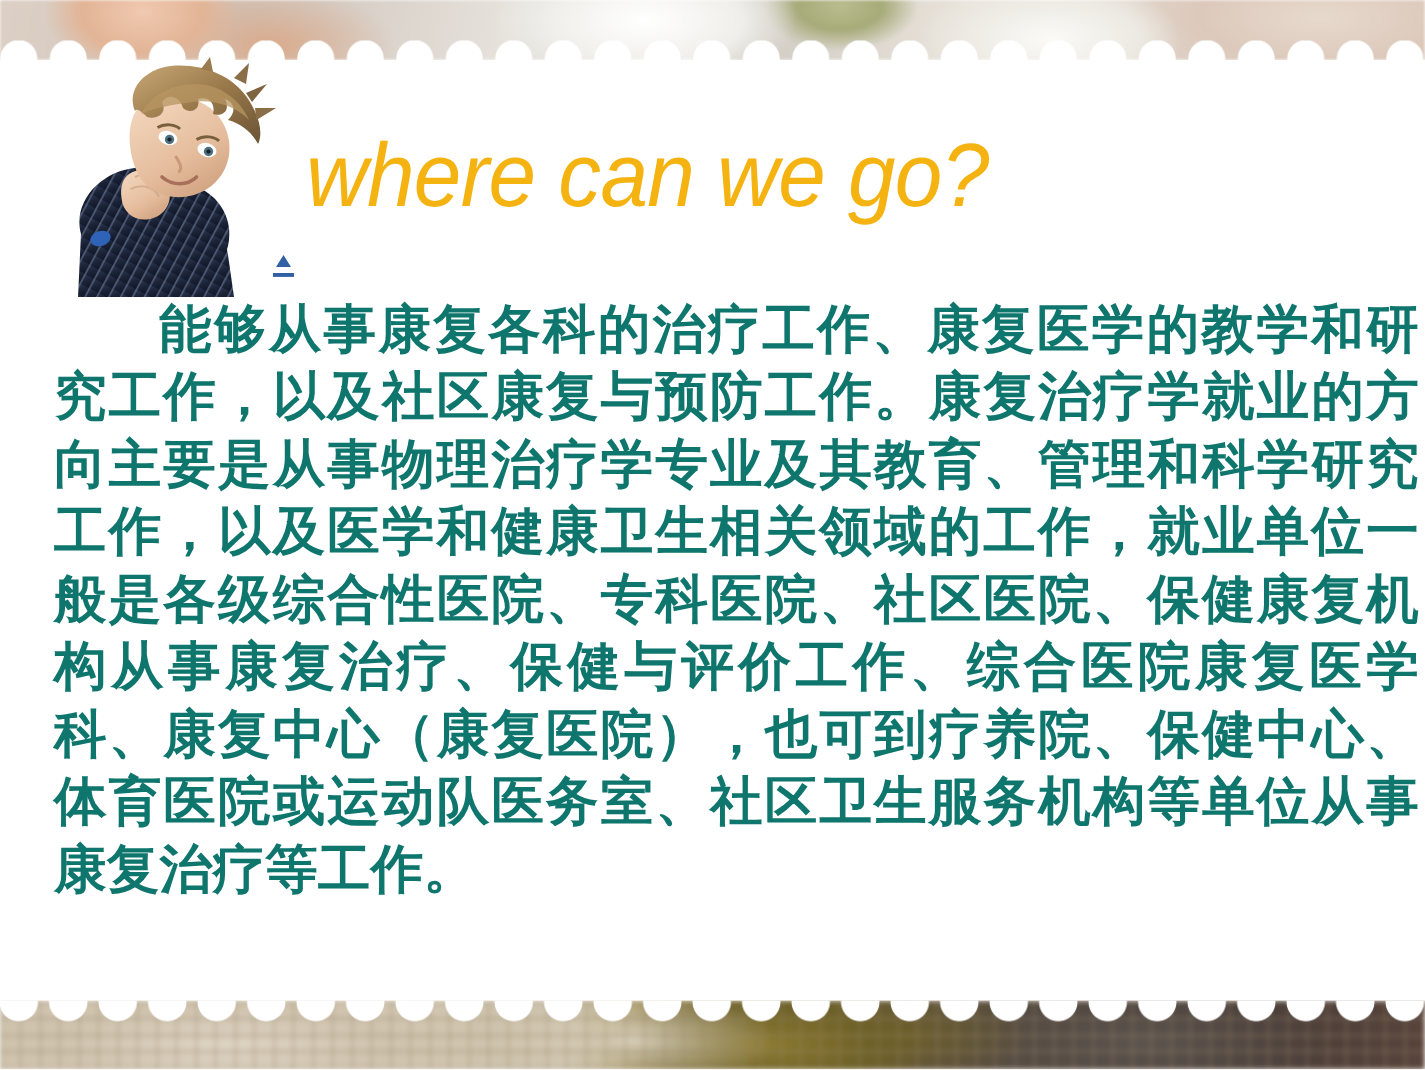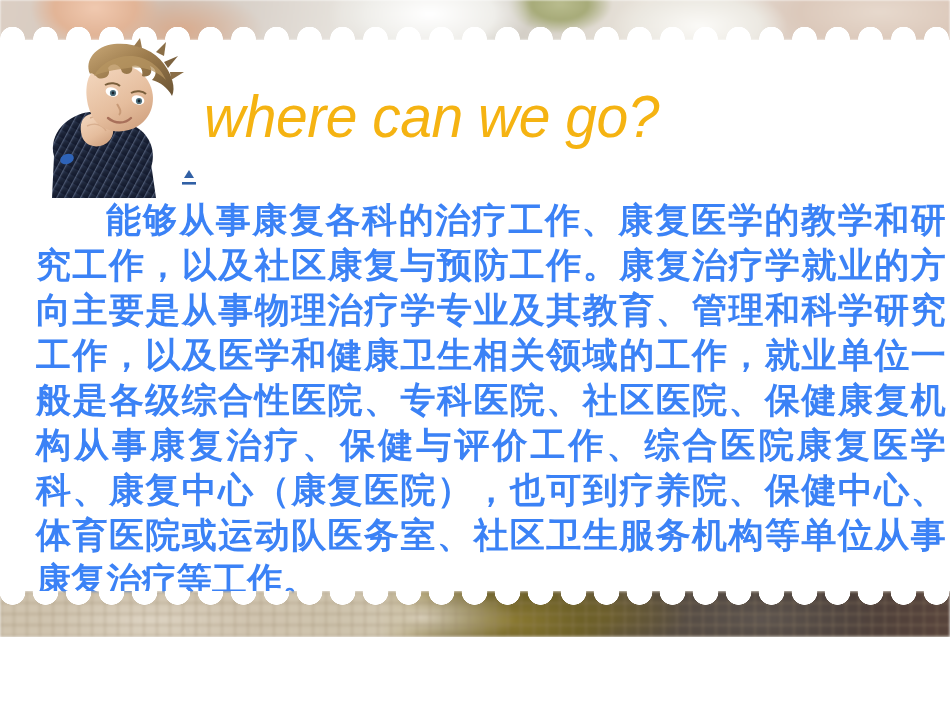--- a/index.html
+++ b/index.html
@@ -3,21 +3,21 @@
 <meta charset="utf-8">
 <style>
   html, body {
     margin: 0;
     padding: 0;
     background: #ffffff;
   }
   #slide {
     position: relative;
     width: 950px;
-    height: 637px;
+    height: 713px;
     background: #ffffff;
     overflow: hidden;
     font-family: "Liberation Sans", "DejaVu Sans", sans-serif;
   }
 
   
   .top-band {
     position: absolute;
     left: 0; top: 0;
     width: 950px;
@@ -215,21 +215,21 @@
 
       <g opacity="0.9">
         <path d="M146 140 L156 140 L151 132 Z" fill="#1b4f9c"></path>
         <rect x="144" y="144" width="14" height="2.6" fill="#1b4f9c"></rect>
       </g>
     </svg>
   </div>
 
   <div class="title" style="color:#f5b312;">where can we go?</div>
 
-  <div class="body-text" style="color:#3b82f6;">
+  <div class="body-text" style="color:#0f766e;">
     <p>能够从事康复各科的治疗工作、康复医学的教学和研究工作，以及社区康复与预防工作。康复治疗学就业的方向主要是从事物理治疗学专业及其教育、管理和科学研究工作，以及医学和健康卫生相关领域的工作，就业单位一般是各级综合性医院、专科医院、社区医院、保健康复机构从事康复治疗、保健与评价工作、综合医院康复医学科、康复中心（康复医院），也可到疗养院、保健中心、体育医院或运动队医务室、社区卫生服务机构等单位从事康复治疗等工作。</p>
   </div>
 
   <div class="bottom-band">
     <div class="bottom-band-photo"></div>
     <div class="bottom-band-scallop"></div>
   </div>
 
 </div>
 

